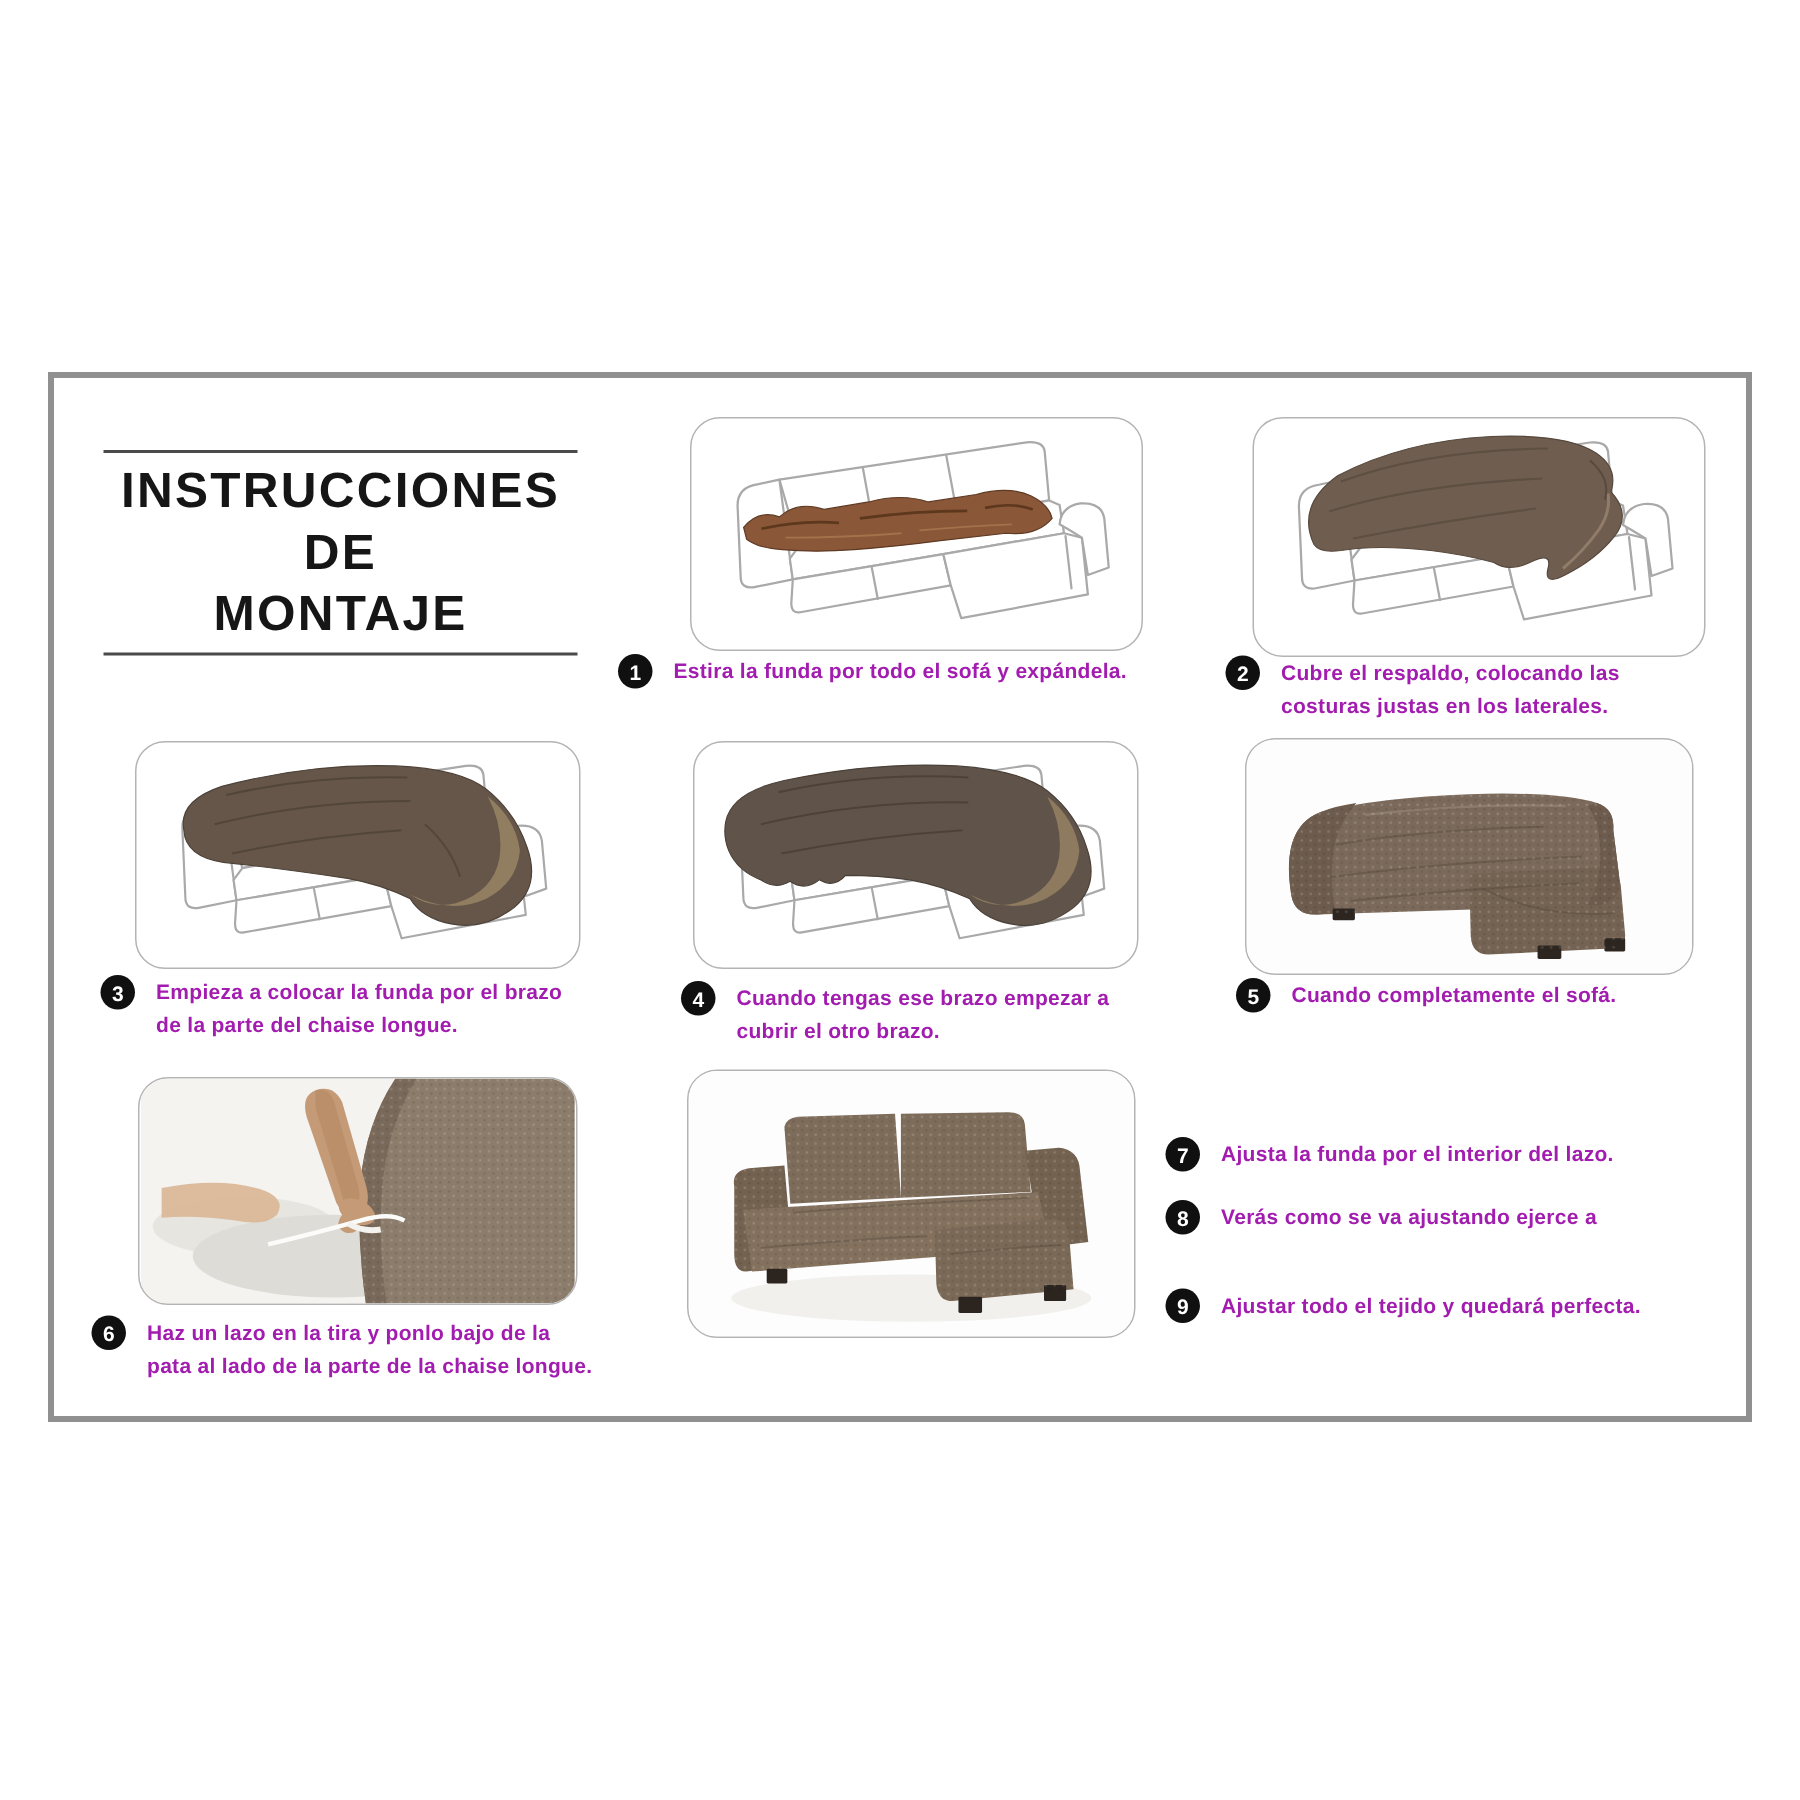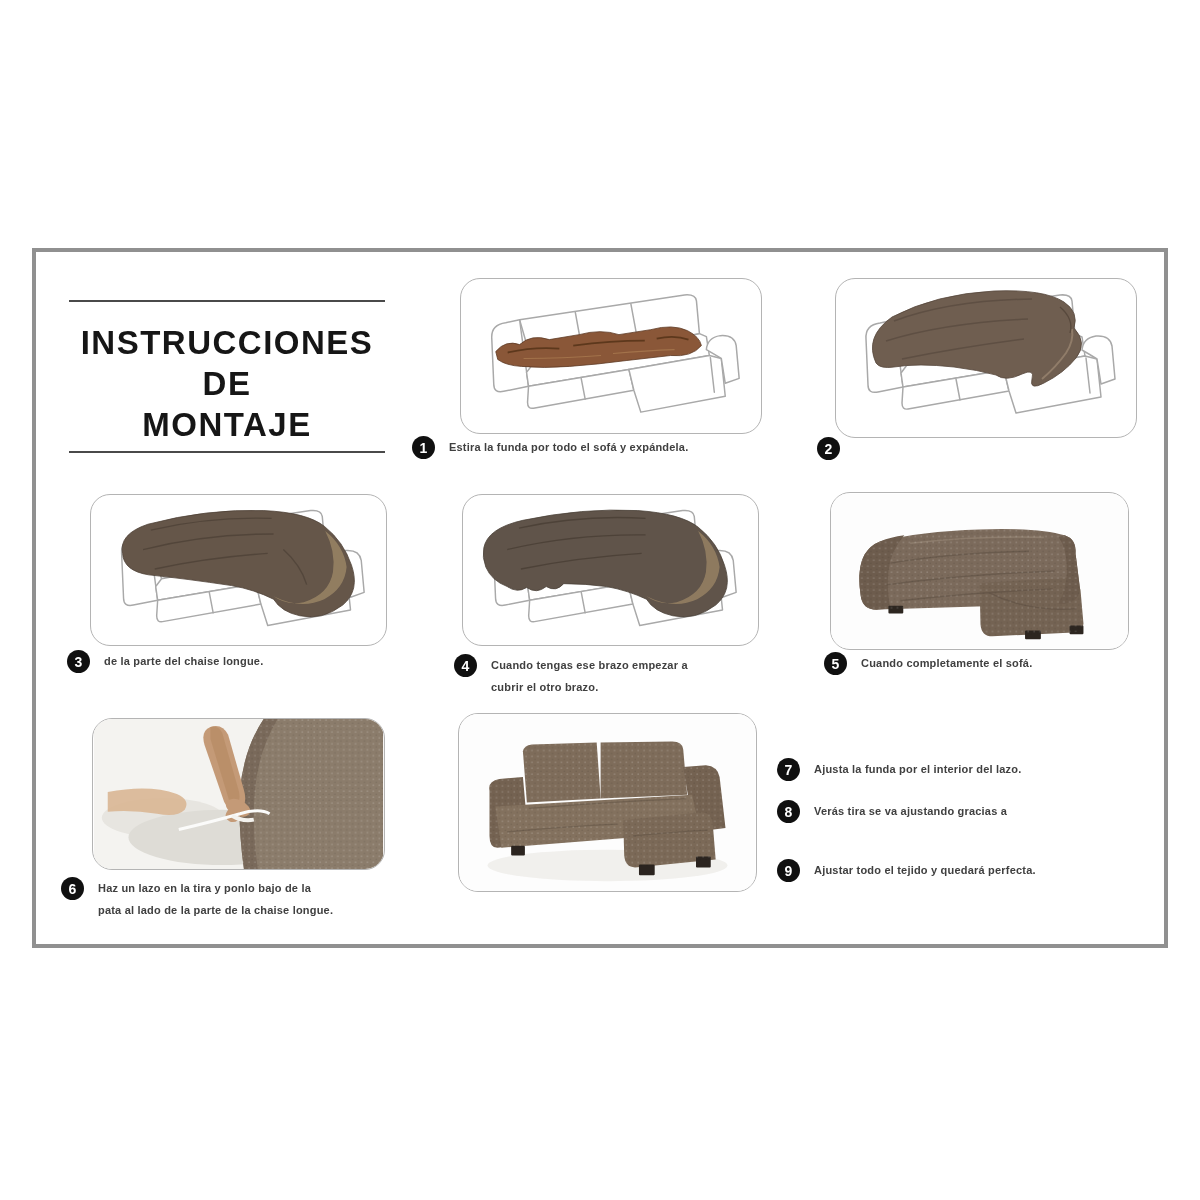--- a/index.html
+++ b/index.html
@@ -3,33 +3,33 @@
 <meta charset="utf-8">
 <style>
   html,body{margin:0;padding:0;background:#ffffff;}
   .page{position:relative;width:1200px;height:1200px;background:#ffffff;overflow:hidden;
         font-family:"Liberation Sans", sans-serif;}
   .panel{position:absolute;left:32px;top:248px;width:1136px;height:700px;
          background:#ffffff;border:4px solid #909090;box-sizing:border-box;}
   
   .titleblock{position:absolute;left:33px;top:48px;width:316px;
               border-top:2.5px solid #4a4a4a;border-bottom:2.5px solid #4a4a4a;
-              padding:20px 0 6px 0;text-align:center;}
+              padding:4px 0 6px 0;text-align:center;}
   .titleblock .tline{display:block;font-size:33px;line-height:41px;font-weight:bold;
                      letter-spacing:1.5px;color:#161616;}
   
   .ibox{position:absolute;border:1.6px solid #b4b4b4;border-radius:20px;background:#ffffff;
         box-sizing:border-box;overflow:hidden;}
   .ibox svg{display:block;width:100%;height:100%;}
   
   .cap{position:absolute;display:flex;gap:14px;align-items:flex-start;}
   .badge{flex:0 0 23px;width:23px;height:23px;border-radius:50%;background:#101010;
          color:#ffffff;font-size:14px;font-weight:bold;display:flex;align-items:center;
          justify-content:center;margin-top:-1px;}
-  .ctxt{font-size:11px;line-height:21.5px;font-weight:bold;color:#404040;
+  .ctxt{font-size:14px;line-height:21.5px;font-weight:bold;color:#a21caf;
         letter-spacing:0.2px;}
   .ctxt .ln{display:block;white-space:nowrap;}
   .defs{position:absolute;width:0;height:0;overflow:hidden;}
 </style>
 </head>
 <body>
 
 <div class="page">
 
   <svg class="defs" aria-hidden="true">
@@ -82,35 +82,40 @@
         <use href="#sofaLine"></use>
         <path d="M40 84 Q28 58 56 38 Q100 15 158 12 Q208 10 228 23 Q243 33 238 49 Q252 64 240 79 Q228 94 208 104 Q193 112 196 100 Q199 89 186 95 Q170 103 160 96 Q142 91 118 88 Q82 84 58 88 Q44 90 40 84 Z" fill="#6f5e50" stroke="#57483c" stroke-width="0.8"></path>
         <path d="M58 42 Q115 21 196 20 M50 62 Q108 44 192 40 M66 80 Q126 68 188 60" stroke="#5a4b40" stroke-width="1.5" fill="none" opacity="0.8"></path>
         <path d="M206 100 Q220 88 230 74 Q238 62 236 50" stroke="#93806c" stroke-width="2" fill="none" opacity="0.9"></path>
         <path d="M224 28 Q238 40 234 54" stroke="#4e4034" stroke-width="1.3" fill="none" opacity="0.7"></path>
       </svg>
     </div>
 
     <div class="cap" style="left:781px;top:186px;">
       <span class="badge">2</span>
+      <span class="ctxt">
+        <span class="ln">Cubre el respaldo, colocando las</span>
+        <span class="ln">costuras  justas en los laterales.</span>
+      </span>
     </div>
 
     <div class="ibox" style="left:54px;top:242px;width:297px;height:152px;">
       <svg viewBox="0 0 300 154">
         <use href="#sofaLine"></use>
         <path d="M31 60 Q27 40 57 30 Q118 14 176 16 Q220 18 238 32 Q258 48 266 72 Q275 98 257 113 Q236 129 213 124 Q194 120 186 107 Q166 97 143 93 Q96 86 58 82 Q32 78 31 60 Z" fill="#655649" stroke="#4e4238" stroke-width="0.8"></path>
         <path d="M186 104 Q214 118 238 107 Q259 96 261 74 Q258 52 239 37 Q250 58 247 79 Q243 102 217 110 Q200 114 186 104 Z" fill="#937f62" opacity="0.95"></path>
         <path d="M60 36 Q120 22 184 24 M52 56 Q116 40 186 40 M64 76 Q120 64 180 60" stroke="#4c4036" stroke-width="1.4" fill="none" opacity="0.75"></path>
         <path d="M196 56 Q214 72 220 92" stroke="#4c4036" stroke-width="1.4" fill="none" opacity="0.7"></path>
       </svg>
     </div>
 
     <div class="cap" style="left:31px;top:399px;">
       <span class="badge">3</span>
       <span class="ctxt">
+        <span class="ln">Empieza a colocar la funda por el brazo</span>
         <span class="ln">de la parte del chaise longue.</span>
       </span>
     </div>
 
     <div class="ibox" style="left:426px;top:242px;width:297px;height:152px;">
       <svg viewBox="0 0 300 154">
         <use href="#sofaLine"></use>
         <path d="M20 54 Q24 34 60 26 Q122 13 178 16 Q222 19 240 33 Q260 49 267 72 Q276 98 258 113 Q237 129 214 124 Q195 120 187 107 Q168 98 146 94 Q124 91 102 91 Q94 100 84 94 Q74 102 64 95 Q54 101 44 94 Q28 88 22 74 Q18 64 20 54 Z" fill="#60544a" stroke="#4a4038" stroke-width="0.8"></path>
         <path d="M187 104 Q215 118 239 107 Q260 96 262 74 Q259 52 240 37 Q251 58 248 79 Q244 102 218 110 Q201 114 187 104 Z" fill="#907c60" opacity="0.95"></path>
         <path d="M56 34 Q120 20 186 24 M44 56 Q112 40 186 41 M58 76 Q118 64 182 60" stroke="#473c33" stroke-width="1.4" fill="none" opacity="0.75"></path>
@@ -195,21 +200,21 @@
     <div class="cap" style="left:741px;top:507px;">
       <span class="badge">7</span>
       <span class="ctxt">
           <span class="ln">Ajusta la funda por el interior del lazo.</span>
         </span>
     </div>
 
     <div class="cap" style="left:741px;top:549px;">
       <span class="badge">8</span>
       <span class="ctxt">
-        <span class="ln">Verás tira se va ajustando gracias a</span>
+        <span class="ln">Verás como se va ajustando ejerce a</span>
       </span>
     </div>
 
     <div class="cap" style="left:741px;top:608px;">
       <span class="badge">9</span>
       <span class="ctxt">
           <span class="ln">Ajustar todo el tejido y quedará perfecta.</span>
         </span>
     </div>
 

